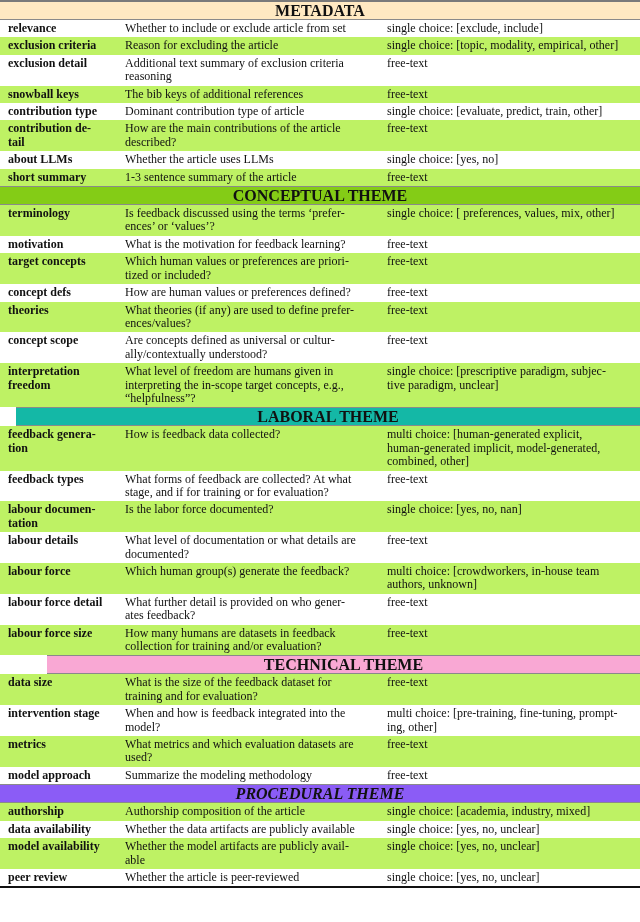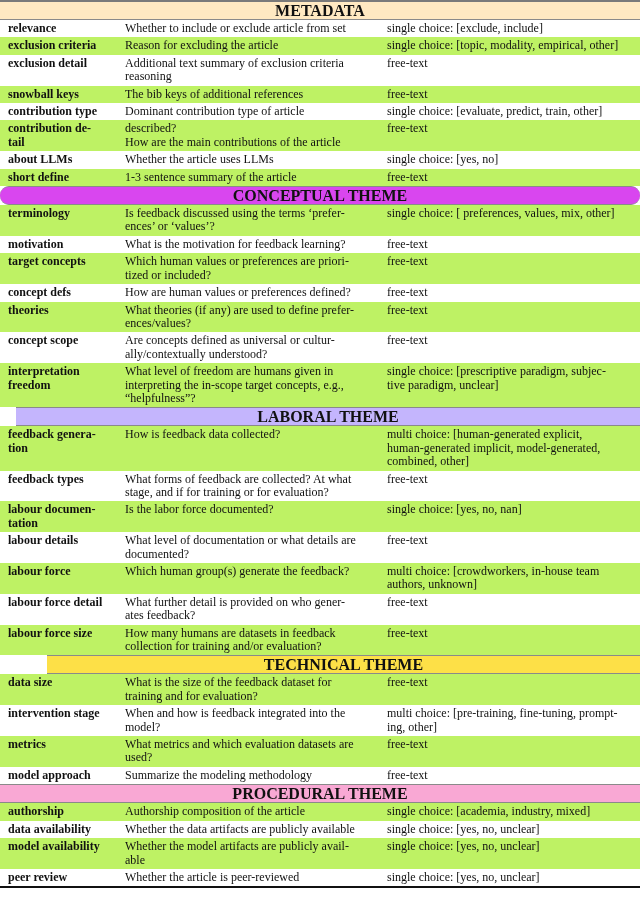--- a/index.html
+++ b/index.html
@@ -95,50 +95,50 @@
         <div class="c3">
           <span class="line">single choice: [evaluate, predict, train, other]</span>
         </div>
       </div>
       <div class="row gray">
         <div class="c1">
           <span class="line">contribution de-</span>
           <span class="line">tail</span>
         </div>
         <div class="c2">
+          <span class="line">How are the main contributions of the article</span>
           <span class="line">described?</span>
-          <span class="line">How are the main contributions of the article</span>
         </div>
         <div class="c3">
           <span class="line">free-text</span>
         </div>
       </div>
       <div class="row white">
         <div class="c1">
           <span class="line">about LLMs</span>
         </div>
         <div class="c2">
           <span class="line">Whether the article uses LLMs</span>
         </div>
         <div class="c3">
           <span class="line">single choice: [yes, no]</span>
         </div>
       </div>
       <div class="row gray">
         <div class="c1">
-          <span class="line">short define</span>
+          <span class="line">short summary</span>
         </div>
         <div class="c2">
           <span class="line">1-3 sentence summary of the article</span>
         </div>
         <div class="c3">
           <span class="line">free-text</span>
         </div>
       </div>
-      <div class="sec-header" style="background: #d946ef; border-radius: 9px;">CONCEPTUAL THEME</div>
+      <div class="sec-header" style="background: #84cc16;">CONCEPTUAL THEME</div>
       <div class="row gray">
         <div class="c1">
           <span class="line">terminology</span>
         </div>
         <div class="c2">
           <span class="line">Is feedback discussed using the terms ‘prefer-</span>
           <span class="line">ences’ or ‘values’?</span>
         </div>
         <div class="c3">
           <span class="line">single choice: [ preferences, values, mix, other]</span>
@@ -210,21 +210,21 @@
         <div class="c2">
           <span class="line">What level of freedom are humans given in</span>
           <span class="line">interpreting the in-scope target concepts, e.g.,</span>
           <span class="line">“helpfulness”?</span>
         </div>
         <div class="c3">
           <span class="line">single choice: [prescriptive paradigm, subjec-</span>
           <span class="line">tive paradigm, unclear]</span>
         </div>
       </div>
-      <div class="sec-header" style="background: #c4b5fd; margin-left: 16px;">LABORAL THEME</div>
+      <div class="sec-header" style="background: #14b8a6; margin-left: 16px;">LABORAL THEME</div>
       <div class="row gray">
         <div class="c1">
           <span class="line">feedback genera-</span>
           <span class="line">tion</span>
         </div>
         <div class="c2">
           <span class="line">How is feedback data collected?</span>
         </div>
         <div class="c3">
           <span class="line">multi choice: [human-generated explicit,</span>
@@ -297,21 +297,21 @@
           <span class="line">labour force size</span>
         </div>
         <div class="c2">
           <span class="line">How many humans are datasets in feedback</span>
           <span class="line">collection for training and/or evaluation?</span>
         </div>
         <div class="c3">
           <span class="line">free-text</span>
         </div>
       </div>
-      <div class="sec-header" style="background: #fde047; margin-left: 47px;">TECHNICAL THEME</div>
+      <div class="sec-header" style="background: #f9a8d4; margin-left: 47px;">TECHNICAL THEME</div>
       <div class="row gray">
         <div class="c1">
           <span class="line">data size</span>
         </div>
         <div class="c2">
           <span class="line">What is the size of the feedback dataset for</span>
           <span class="line">training and for evaluation?</span>
         </div>
         <div class="c3">
           <span class="line">free-text</span>
@@ -346,21 +346,21 @@
         <div class="c1">
           <span class="line">model approach</span>
         </div>
         <div class="c2">
           <span class="line">Summarize the modeling methodology</span>
         </div>
         <div class="c3">
           <span class="line">free-text</span>
         </div>
       </div>
-      <div class="sec-header" style="background: #f9a8d4;">PROCEDURAL THEME</div>
+      <div class="sec-header" style="background: #8b5cf6; font-style: italic;">PROCEDURAL THEME</div>
       <div class="row gray">
         <div class="c1">
           <span class="line">authorship</span>
         </div>
         <div class="c2">
           <span class="line">Authorship composition of the article</span>
         </div>
         <div class="c3">
           <span class="line">single choice: [academia, industry, mixed]</span>
         </div>

